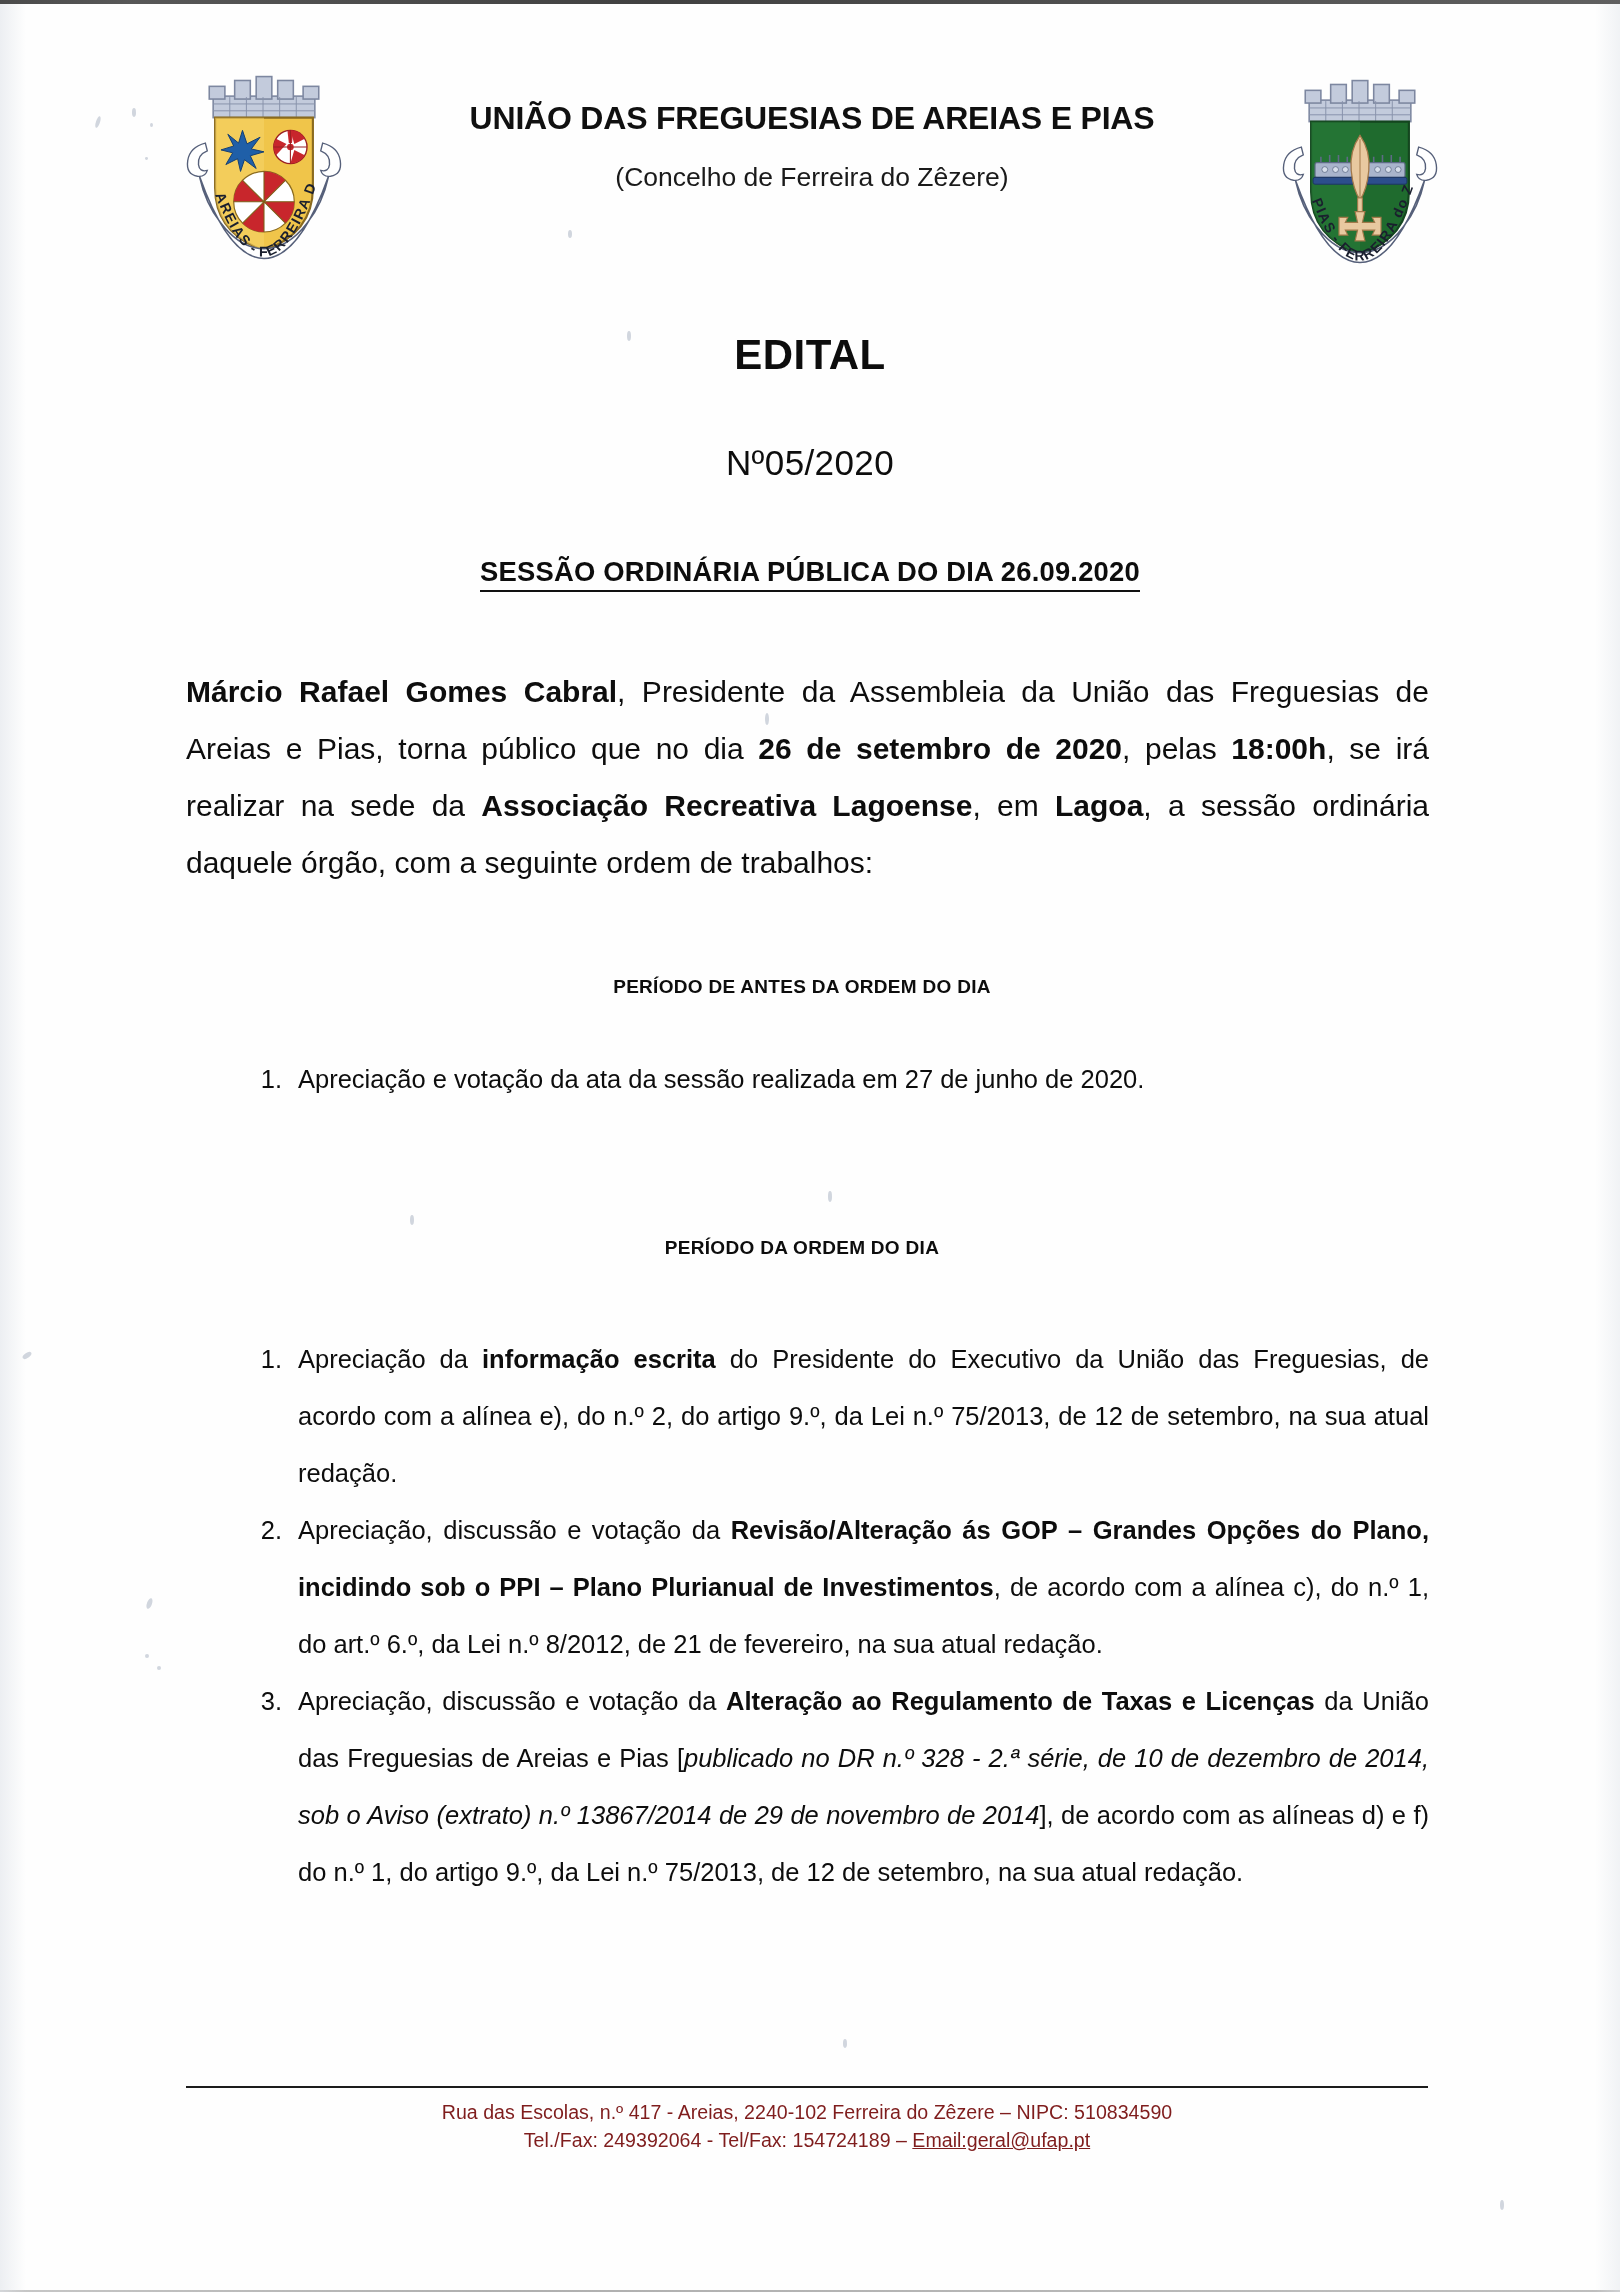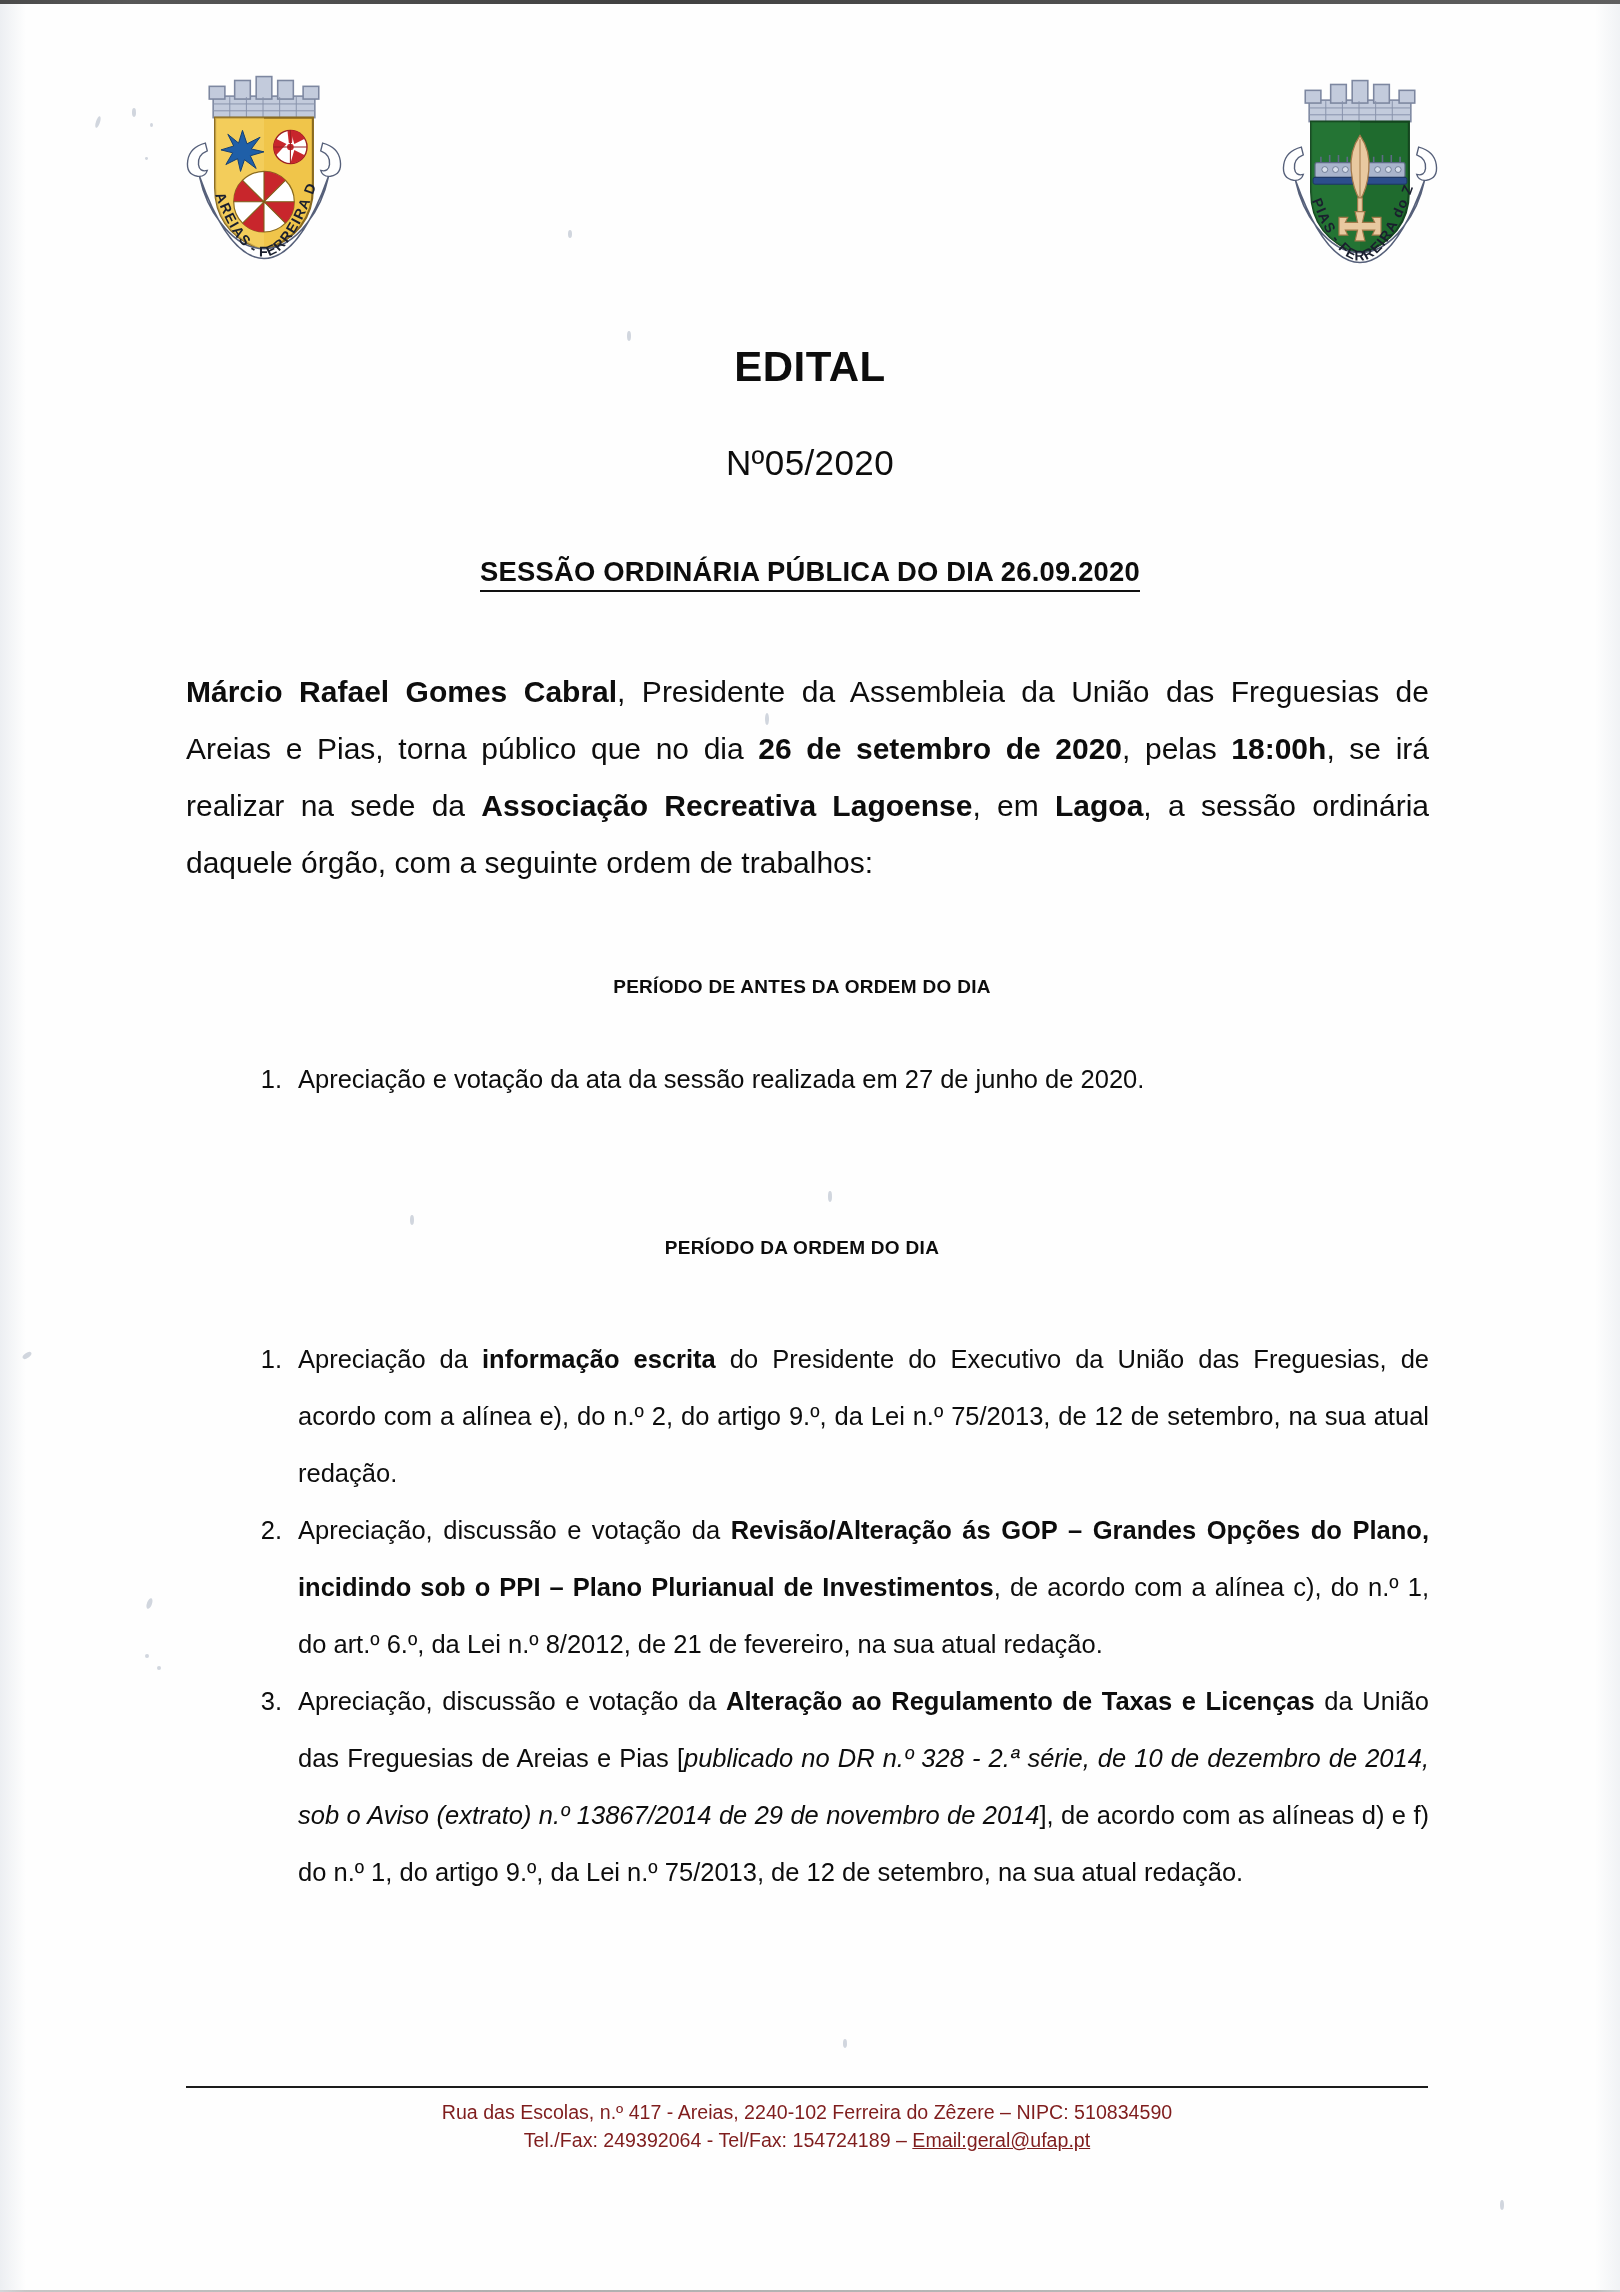--- a/index.html
+++ b/index.html
@@ -85,21 +85,20 @@
 
   
   .doc-title {
     position: absolute;
     top: 331px;
     left: 0; right: 0;
     text-align: center;
     font-size: 42px;
     font-weight: bold;
     letter-spacing: 0.5px;
-    margin-top: 12px;
   }
   .doc-number {
     position: absolute;
     top: 431px;
     left: 0; right: 0;
     text-align: center;
     font-size: 35px;
     letter-spacing: 0.4px;
     margin-top: 12px;
   }
@@ -358,20 +357,24 @@
         <path d="M30 94 q-16 4 -18 18 q-2 14 10 16 q8 1 10 -6 q-8 2 -9 -6 q-1 -10 9 -14 Z" fill="#ffffff" stroke="#56607A" stroke-width="1.4"></path>
         <path d="M150 94 q16 4 18 18 q2 14 -10 16 q-8 1 -10 -6 q8 2 9 -6 q1 -10 -9 -14 Z" fill="#ffffff" stroke="#56607A" stroke-width="1.4"></path>
         <path d="M24 128 q30 84 66 84 q36 0 66 -84 q-6 28 -22 48 q-20 26 -44 26 q-24 0 -44 -26 q-16 -20 -22 -48 Z" fill="#ffffff" stroke="#56607A" stroke-width="1.6"></path>
         <path id="arcB" d="M36 136 q26 74 54 74 q28 0 54 -74" fill="none"></path>
         <text font-family="Liberation Sans, sans-serif" font-size="14.5" font-weight="bold" fill="#1a1f2e" letter-spacing="1.3">
           <textPath href="#arcB" startOffset="7%">PIAS - FERREIRA do ZÊZERE</textPath>
         </text>
       </svg>
     </div>
 
+    <div class="header-text">
+      <div class="org-title">UNIÃO DAS FREGUESIAS DE AREIAS E PIAS</div>
+      <div class="org-sub">(Concelho de Ferreira do Zêzere)</div>
+    </div>
   </div>
 
   <div class="doc-title">EDITAL</div>
   <div class="doc-number">Nº05/2020</div>
   <div class="session-line">
     <span>SESSÃO ORDINÁRIA PÚBLICA DO DIA 26.09.2020</span>
   </div>
 
   <div class="body-block">
     <p class="intro"><b>Márcio Rafael Gomes Cabral</b><span>, Presidente da Assembleia da União das Freguesias de Areias e Pias, torna público que no dia </span><b>26 de setembro de 2020</b><span>, pelas </span><b>18:00h</b><span>, se irá realizar na sede da </span><b>Associação Recreativa Lagoense</b><span>, em </span><b>Lagoa</b><span>, a sessão ordinária daquele órgão, com a seguinte ordem de trabalhos:</span></p>

